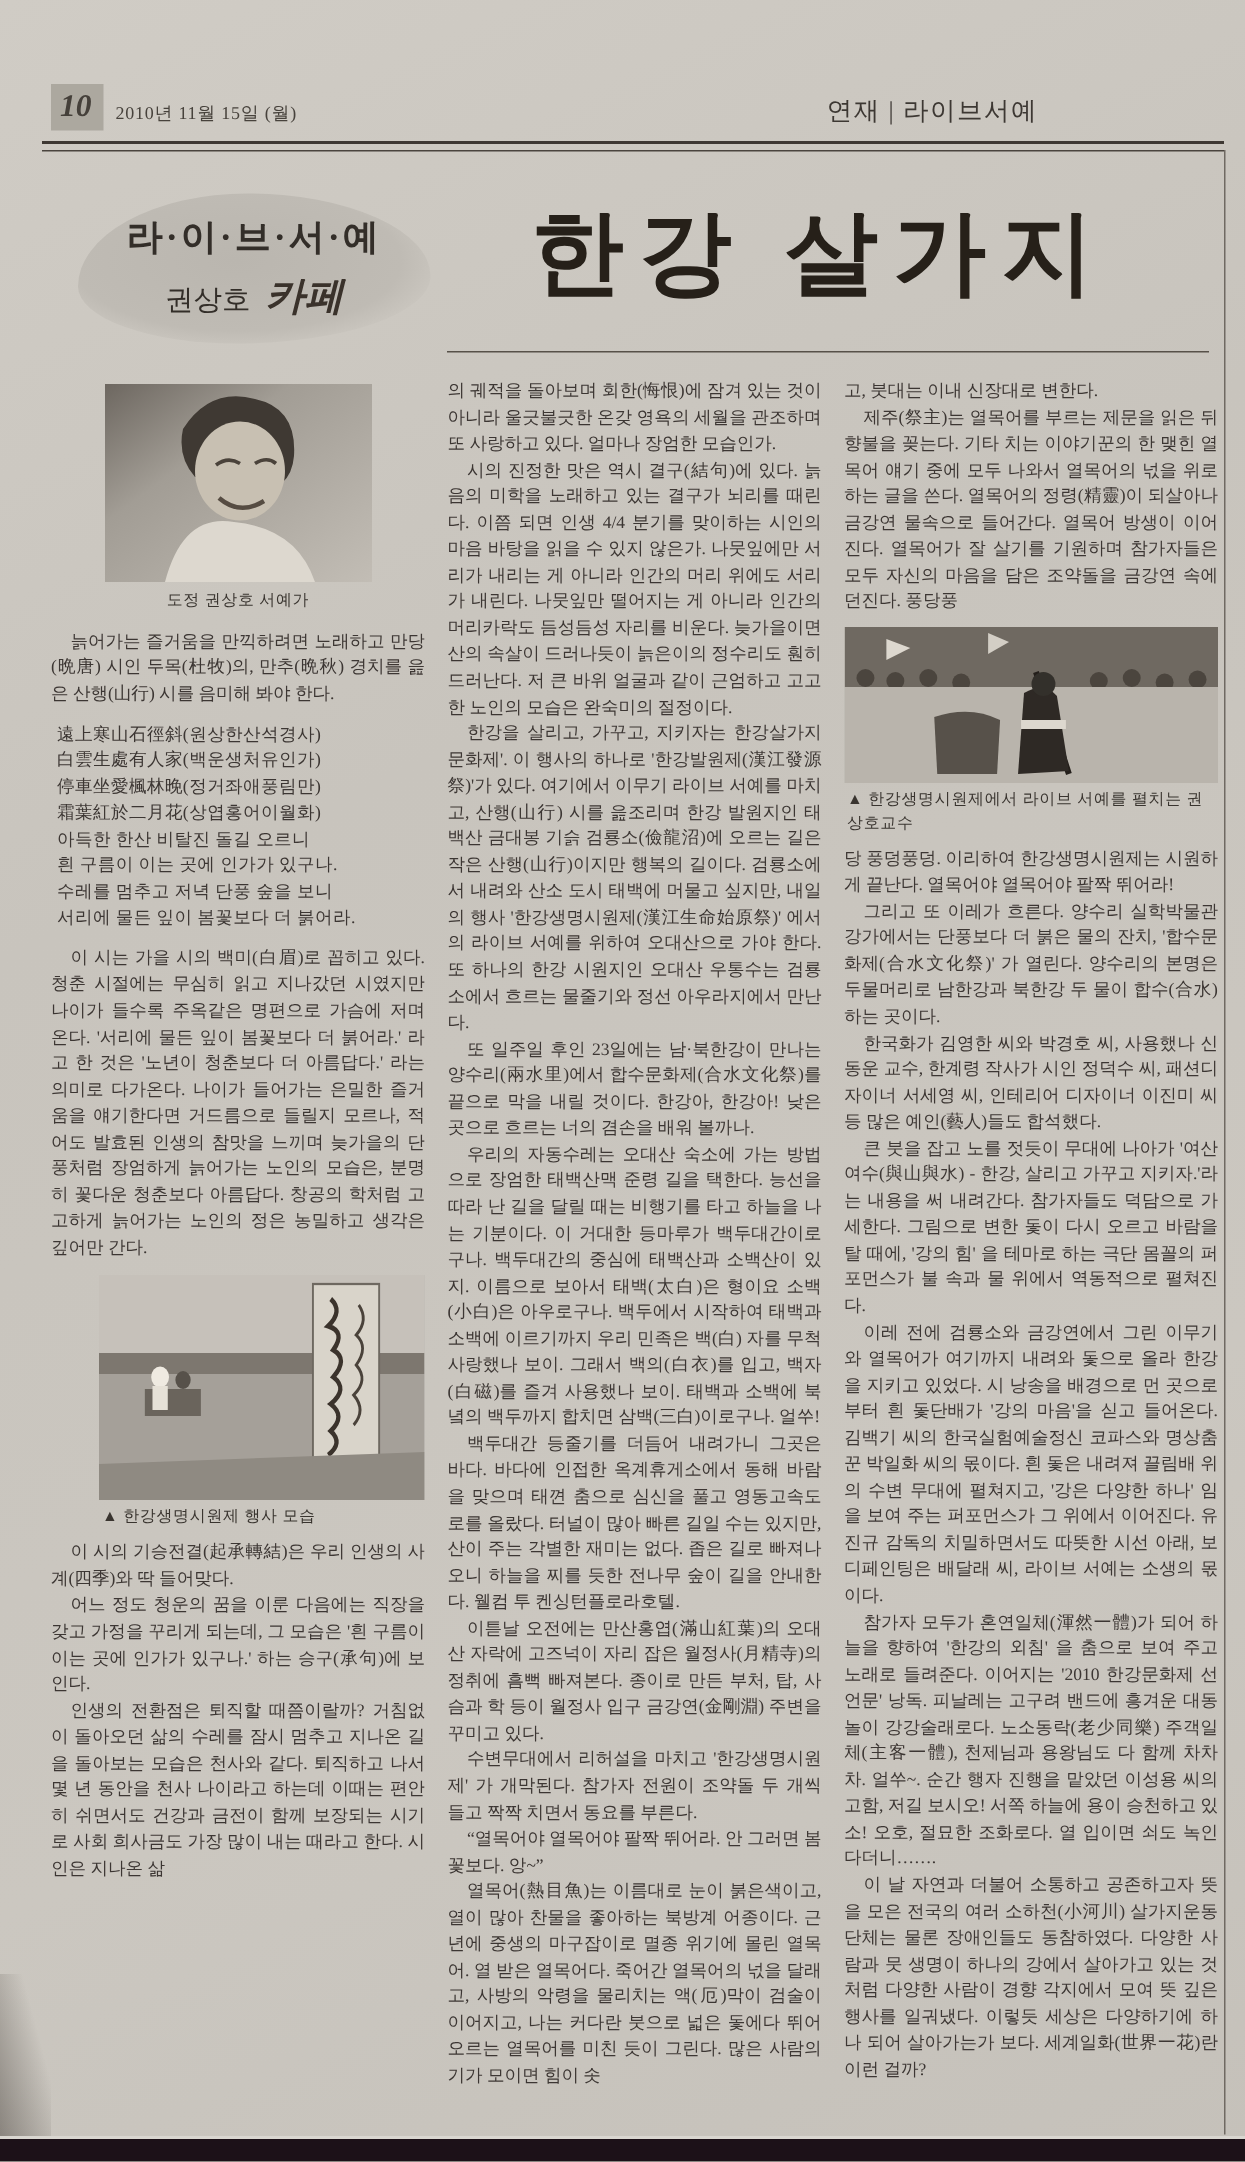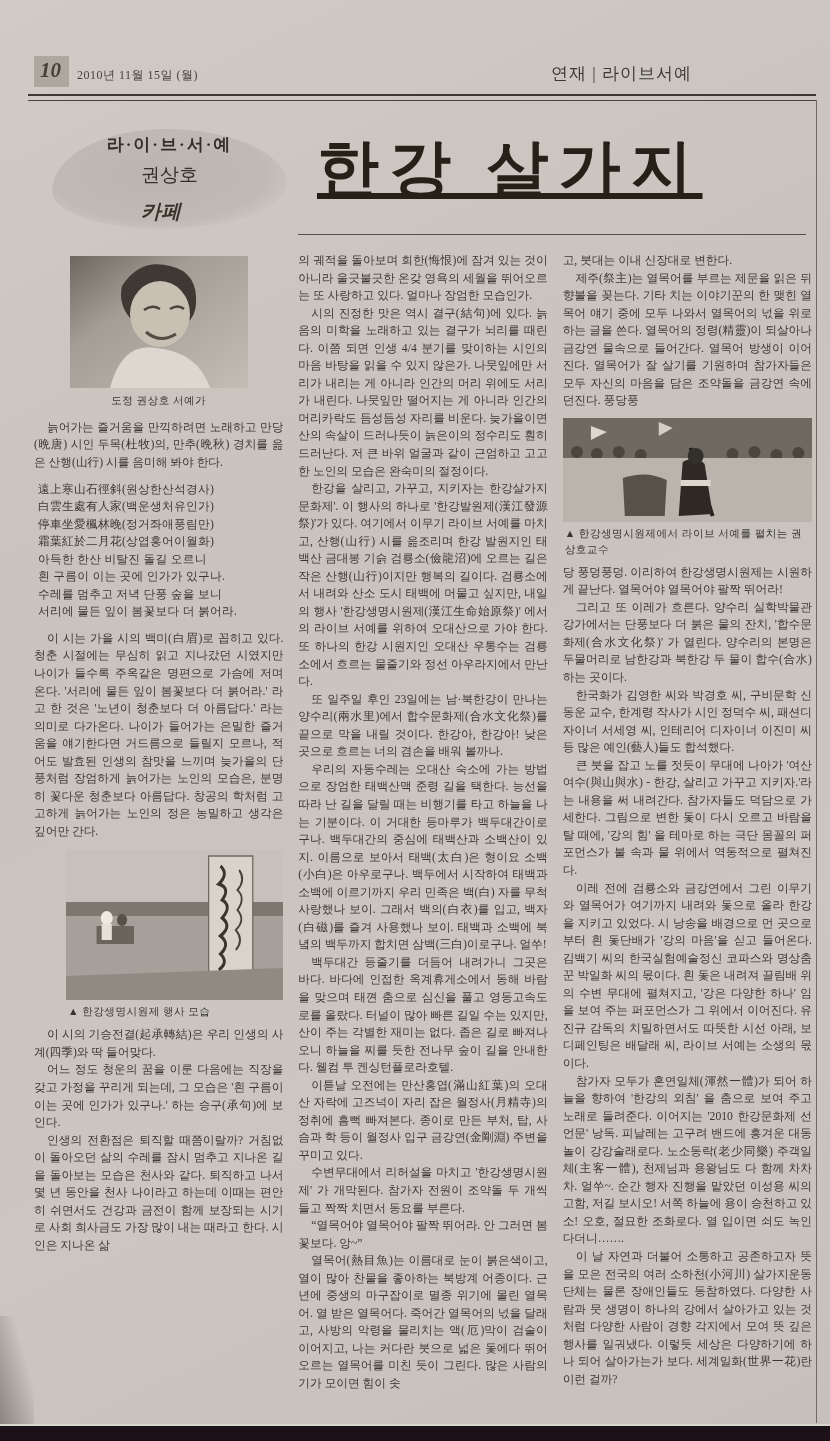--- a/index.html
+++ b/index.html
@@ -20,26 +20,26 @@
   .header-section{margin-left:auto;margin-right:118px;font-size:17px;letter-spacing:1px;color:#3d3833;padding-bottom:2px;}
   .header-rule{position:absolute;top:94px;left:28px;right:14px;height:4px;
     border-top:2px solid #3e3833;border-bottom:1px solid #4a443e;}
   
   .masthead{position:absolute;top:116px;left:52px;right:24px;height:125px;display:flex;align-items:center;}
   .cafe-badge{
     width:235px;height:100px;border-radius:48% 52% 55% 45% / 62% 55% 45% 38%;
     background:radial-gradient(ellipse at 45% 45%,#bab6af 0%,#bfbbb4 60%,rgba(191,187,180,0) 78%);
     display:flex;flex-direction:column;justify-content:center;align-items:center;gap:6px;
   }
-  .badge-line1{font-size:17px;font-weight:bold;letter-spacing:2px;color:#332e29;}
-  .badge-line2{font-size:19px;color:#332e29;display:flex;align-items:baseline;gap:10px;flex-direction:column;}
-  .badge-script{font-family:"DejaVu Serif",serif;font-weight:bold;font-style:italic;font-size:20px;color:#3a322b;}
+  .badge-line1{font-size:24px;font-weight:bold;letter-spacing:2px;color:#332e29;}
+  .badge-line2{font-size:19px;color:#332e29;display:flex;align-items:baseline;gap:10px;}
+  .badge-script{font-family:"DejaVu Serif",serif;font-weight:bold;font-style:italic;font-size:26px;color:#3a322b;}
   .headline{
-    flex:1;margin:0 30px 22px 30px;font-size:62px;font-weight:bold;
-    letter-spacing:10px;color:#262019;font-family:"Liberation Serif",serif;text-decoration:underline;
+    flex:1;text-align:center;margin:0 30px 22px 30px;font-size:62px;font-weight:bold;
+    letter-spacing:10px;color:#262019;font-family:"Liberation Serif",serif;
   }
   .headline-rule{position:absolute;top:234px;left:298px;right:24px;height:1px;background:#575149;}
   
   .columns{position:absolute;top:252px;left:34px;right:18px;bottom:24px;display:flex;gap:15px;}
   .col{flex:1;overflow:hidden;font-size:11.7px;line-height:1.5;text-align:justify;}
   .para{margin:0;text-indent:13px;}
   .col-mid .para:first-child{text-indent:0;}
   .right-top .para:first-child{text-indent:0;}
   .right-bottom .para:first-child{text-indent:0;}
   .poem-block{margin:9px 0 9px 4px;}
@@ -144,21 +144,21 @@
       </figure>
 
       <div>
           <p class="para">이 시의 기승전결(起承轉結)은 우리 인생의 사계(四季)와 딱 들어맞다.</p>
           <p class="para">어느 정도 청운의 꿈을 이룬 다음에는 직장을 갖고 가정을 꾸리게 되는데, 그 모습은 '흰 구름이 이는 곳에 인가가 있구나.' 하는 승구(承句)에 보인다.</p>
           <p class="para">인생의 전환점은 퇴직할 때쯤이랄까? 거침없이 돌아오던 삶의 수레를 잠시 멈추고 지나온 길을 돌아보는 모습은 천사와 같다. 퇴직하고 나서 몇 년 동안을 천사 나이라고 하는데 이때는 편안히 쉬면서도 건강과 금전이 함께 보장되는 시기로 사회 희사금도 가장 많이 내는 때라고 한다. 시인은 지나온 삶</p>
         </div>
     </div>
 
     <div class="col col-mid">
-        <p class="para">의 궤적을 돌아보며 회한(悔恨)에 잠겨 있는 것이 아니라 울긋불긋한 온갖 영욕의 세월을 뛰어오르는 또 사랑하고 있다. 얼마나 장엄한 모습인가.</p>
+        <p class="para">의 궤적을 돌아보며 회한(悔恨)에 잠겨 있는 것이 아니라 울긋불긋한 온갖 영욕의 세월을 관조하며 또 사랑하고 있다. 얼마나 장엄한 모습인가.</p>
         <p class="para">시의 진정한 맛은 역시 결구(結句)에 있다. 늙음의 미학을 노래하고 있는 결구가 뇌리를 때린다. 이쯤 되면 인생 4/4 분기를 맞이하는 시인의 마음 바탕을 읽을 수 있지 않은가. 나뭇잎에만 서리가 내리는 게 아니라 인간의 머리 위에도 서리가 내린다. 나뭇잎만 떨어지는 게 아니라 인간의 머리카락도 듬성듬성 자리를 비운다. 늦가을이면 산의 속살이 드러나듯이 늙은이의 정수리도 훤히 드러난다. 저 큰 바위 얼굴과 같이 근엄하고 고고한 노인의 모습은 완숙미의 절정이다.</p>
         <p class="para">한강을 살리고, 가꾸고, 지키자는 한강살가지문화제'. 이 행사의 하나로 '한강발원제(漢江發源祭)'가 있다. 여기에서 이무기 라이브 서예를 마치고, 산행(山行) 시를 읊조리며 한강 발원지인 태백산 금대봉 기슭 검룡소(儉龍沼)에 오르는 길은 작은 산행(山行)이지만 행복의 길이다. 검룡소에서 내려와 산소 도시 태백에 머물고 싶지만, 내일의 행사 '한강생명시원제(漢江生命始原祭)' 에서의 라이브 서예를 위하여 오대산으로 가야 한다. 또 하나의 한강 시원지인 오대산 우통수는 검룡소에서 흐르는 물줄기와 정선 아우라지에서 만난다.</p>
         <p class="para">또 일주일 후인 23일에는 남·북한강이 만나는 양수리(兩水里)에서 합수문화제(合水文化祭)를 끝으로 막을 내릴 것이다. 한강아, 한강아! 낮은 곳으로 흐르는 너의 겸손을 배워 볼까나.</p>
         <p class="para">우리의 자동수레는 오대산 숙소에 가는 방법으로 장엄한 태백산맥 준령 길을 택한다. 능선을 따라 난 길을 달릴 때는 비행기를 타고 하늘을 나는 기분이다. 이 거대한 등마루가 백두대간이로구나. 백두대간의 중심에 태백산과 소백산이 있지. 이름으로 보아서 태백(太白)은 형이요 소백(小白)은 아우로구나. 백두에서 시작하여 태백과 소백에 이르기까지 우리 민족은 백(白) 자를 무척 사랑했나 보이. 그래서 백의(白衣)를 입고, 백자(白磁)를 즐겨 사용했나 보이. 태백과 소백에 북녘의 백두까지 합치면 삼백(三白)이로구나. 얼쑤!</p>
         <p class="para">백두대간 등줄기를 더듬어 내려가니 그곳은 바다. 바다에 인접한 옥계휴게소에서 동해 바람을 맞으며 태껸 춤으로 심신을 풀고 영동고속도로를 올랐다. 터널이 많아 빠른 길일 수는 있지만, 산이 주는 각별한 재미는 없다. 좁은 길로 빠져나오니 하늘을 찌를 듯한 전나무 숲이 길을 안내한다. 웰컴 투 켄싱턴플로라호텔.</p>
         <p class="para">이튿날 오전에는 만산홍엽(滿山紅葉)의 오대산 자락에 고즈넉이 자리 잡은 월정사(月精寺)의 정취에 흠뻑 빠져본다. 종이로 만든 부처, 탑, 사슴과 학 등이 월정사 입구 금강연(金剛淵) 주변을 꾸미고 있다.</p>
         <p class="para">수변무대에서 리허설을 마치고 '한강생명시원제' 가 개막된다. 참가자 전원이 조약돌 두 개씩 들고 짝짝 치면서 동요를 부른다.</p>
         <p class="para">“열목어야 열목어야 팔짝 뛰어라. 안 그러면 봄꽃보다. 앙~”</p>
         <p class="para">열목어(熱目魚)는 이름대로 눈이 붉은색이고, 열이 많아 찬물을 좋아하는 북방계 어종이다. 근년에 중생의 마구잡이로 멸종 위기에 몰린 열목어. 열 받은 열목어다. 죽어간 열목어의 넋을 달래고, 사방의 악령을 물리치는 액(厄)막이 검술이 이어지고, 나는 커다란 붓으로 넓은 돛에다 뛰어오르는 열목어를 미친 듯이 그린다. 많은 사람의 기가 모이면 힘이 솟</p>
       </div>
@@ -191,21 +191,21 @@
           <circle cx="133" cy="38" r="8" fill="#33302b"></circle>
           <rect x="118" y="62" width="30" height="6" fill="#ddd8cf"></rect>
           <path d="M60 60 Q84 52 104 62 L102 98 L62 98 Z" fill="#57514a"></path>
         </svg>
         <figcaption>▲ 한강생명시원제에서 라이브 서예를 펼치는 권상호교수</figcaption>
       </figure>
 
       <div class="right-bottom">
           <p class="para">당 풍덩풍덩. 이리하여 한강생명시원제는 시원하게 끝난다. 열목어야 열목어야 팔짝 뛰어라!</p>
           <p class="para">그리고 또 이레가 흐른다. 양수리 실학박물관 강가에서는 단풍보다 더 붉은 물의 잔치, '합수문화제(合水文化祭)' 가 열린다. 양수리의 본명은 두물머리로 남한강과 북한강 두 물이 합수(合水)하는 곳이다.</p>
-          <p class="para">한국화가 김영한 씨와 박경호 씨, 구비문학 신동운 교수, 한계령 작사가 시인 정덕수 씨, 패션디자이너 서세영 씨, 인테리어 디자이너 이진미 씨 등 많은 예인(藝人)들도 합석했다.</p>
+          <p class="para">한국화가 김영한 씨와 박경호 씨, 사용했나 신동운 교수, 한계령 작사가 시인 정덕수 씨, 패션디자이너 서세영 씨, 인테리어 디자이너 이진미 씨 등 많은 예인(藝人)들도 합석했다.</p>
           <p class="para">큰 붓을 잡고 노를 젓듯이 무대에 나아가 '여산여수(與山與水) - 한강, 살리고 가꾸고 지키자.'라는 내용을 써 내려간다. 참가자들도 덕담으로 가세한다. 그림으로 변한 돛이 다시 오르고 바람을 탈 때에, '강의 힘' 을 테마로 하는 극단 몸꼴의 퍼포먼스가 불 속과 물 위에서 역동적으로 펼쳐진다.</p>
           <p class="para">이레 전에 검룡소와 금강연에서 그린 이무기와 열목어가 여기까지 내려와 돛으로 올라 한강을 지키고 있었다. 시 낭송을 배경으로 먼 곳으로부터 흰 돛단배가 '강의 마음'을 싣고 들어온다. 김백기 씨의 한국실험예술정신 코파스와 명상춤꾼 박일화 씨의 몫이다. 흰 돛은 내려져 끌림배 위의 수변 무대에 펼쳐지고, '강은 다양한 하나' 임을 보여 주는 퍼포먼스가 그 위에서 이어진다. 유진규 감독의 치밀하면서도 따뜻한 시선 아래, 보디페인팅은 배달래 씨, 라이브 서예는 소생의 몫이다.</p>
           <p class="para">참가자 모두가 혼연일체(渾然一體)가 되어 하늘을 향하여 '한강의 외침' 을 춤으로 보여 주고 노래로 들려준다. 이어지는 '2010 한강문화제 선언문' 낭독. 피날레는 고구려 밴드에 흥겨운 대동 놀이 강강술래로다. 노소동락(老少同樂) 주객일체(主客一體), 천제님과 용왕님도 다 함께 차차차. 얼쑤~. 순간 행자 진행을 맡았던 이성용 씨의 고함, 저길 보시오! 서쪽 하늘에 용이 승천하고 있소! 오호, 절묘한 조화로다. 열 입이면 쇠도 녹인다더니…….</p>
           <p class="para">이 날 자연과 더불어 소통하고 공존하고자 뜻을 모은 전국의 여러 소하천(小河川) 살가지운동 단체는 물론 장애인들도 동참하였다. 다양한 사람과 뭇 생명이 하나의 강에서 살아가고 있는 것처럼 다양한 사람이 경향 각지에서 모여 뜻 깊은 행사를 일궈냈다. 이렇듯 세상은 다양하기에 하나 되어 살아가는가 보다. 세계일화(世界一花)란 이런 걸까?</p>
         </div>
     </div>
   </main>
 
   <div class="right-edge-rule"></div>
   <div class="bottom-shadow"></div>

